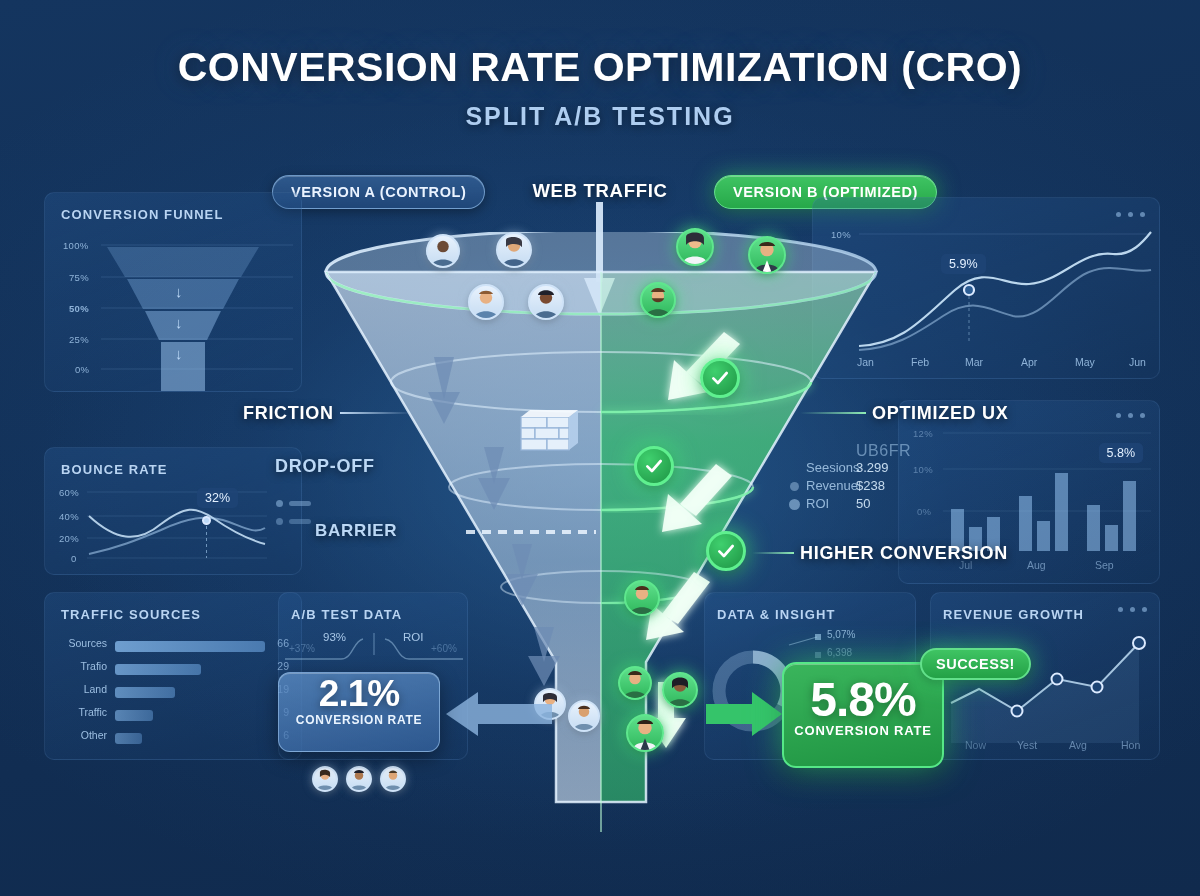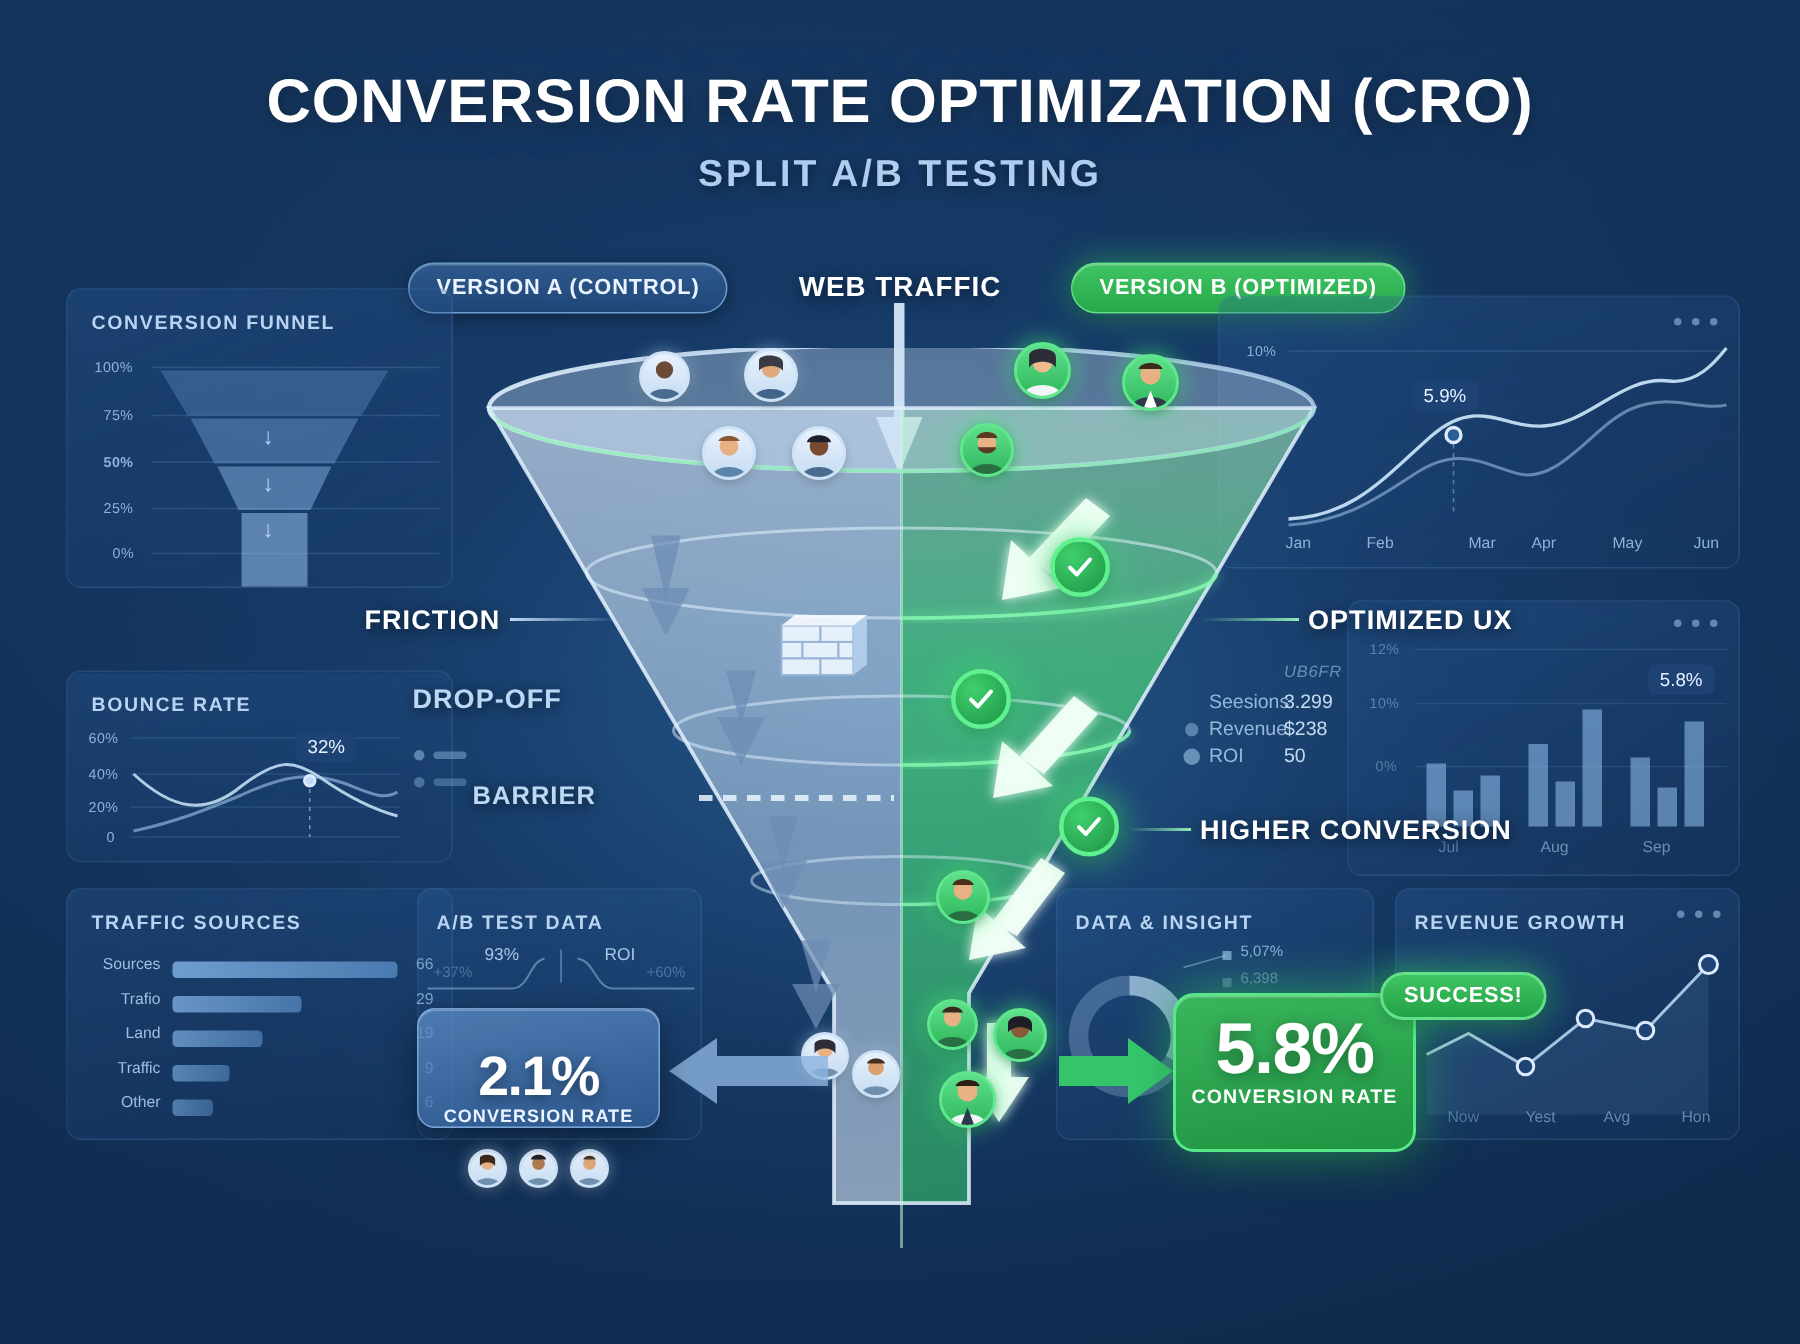--- a/index.html
+++ b/index.html
@@ -134,21 +134,21 @@
   .smalldot-row b { display:block; width:22px; height:5px; border-radius:3px; background:rgba(150,190,230,.45); }
 
   
   .card-blue {
     position:absolute; left:278px; top:672px; width:162px; height:80px;
     border-radius:12px; text-align:center;
     background:linear-gradient(170deg, rgba(92,140,195,.78), rgba(54,100,160,.72));
     border:1.6px solid rgba(170,210,250,.55);
     box-shadow:0 6px 20px rgba(0,0,0,.38), inset 0 1px 0 rgba(255,255,255,.25);
   }
-  .card-blue .big { color:#fff; font-size:37px; font-weight:bold; margin-top:24px; letter-spacing:-1px;
+  .card-blue .big { color:#fff; font-size:37px; font-weight:bold; margin-top:0; letter-spacing:-1px;
     text-shadow:0 2px 8px rgba(0,0,0,.4);}
   .card-blue .sml { color:#eaf4ff; font-size:12px; font-weight:bold; letter-spacing:.7px; margin-top:-2px;}
 
   .card-green {
     position:absolute; left:782px; top:662px; width:162px; height:106px;
     border-radius:14px; text-align:center;
     background:linear-gradient(170deg,#3ab55c,#1f9442);
     border:2.4px solid #56e887;
     box-shadow:0 0 34px rgba(60,225,120,.6), 0 8px 24px rgba(0,0,0,.35), inset 0 1px 0 rgba(255,255,255,.3);
   }
@@ -310,21 +310,21 @@
     </svg>
     <div class="dots" style="right:14px;top:14px;">
         <i></i>
         <i></i>
         <i></i>
       </div>
     <div class="axlab" style="left:18px;top:31px;">10%</div>
     <div class="bubble-val" style="left:128px;top:56px;">5.9%</div>
     <div class="mlab" style="left:44px;top:158px;">Jan</div>
     <div class="mlab" style="left:98px;top:158px;">Feb</div>
-    <div class="mlab" style="left:152px;top:158px;margin-left:14px;">Mar</div>
+    <div class="mlab" style="left:152px;top:158px;">Mar</div>
     <div class="mlab" style="left:208px;top:158px;">Apr</div>
     <div class="mlab" style="left:262px;top:158px;">May</div>
     <div class="mlab" style="left:316px;top:158px;">Jun</div>
   </div>
 
   <div class="panel" id="p-bars">
     <svg width="262" height="184" style="position:absolute;left:0;top:0">
       <g stroke="rgba(150,195,240,.12)" stroke-width="1">
         <line x1="44" y1="32" x2="252" y2="32"></line>
         <line x1="44" y1="68" x2="252" y2="68"></line>
@@ -593,21 +593,21 @@
   </div>
   <div class="av blue" style="left:380px;top:766px;width:26px;height:26px;">
     <svg viewBox="0 0 26 26">
         <circle cx="13" cy="9" r="5" fill="#e0a878"></circle>
         <path d="M8,6 C9,2 17,2 18,6Z" fill="#4a3a28"></path>
         <path d="M3,26 C4,19 22,19 23,26Z" fill="#6f8fae"></path>
       </svg>
   </div>
 
   <div style="position:absolute;left:806px;top:442px;">
-    <div style="position:absolute;left:50px;top:0;color:rgba(170,205,238,.55);font-size:11px;letter-spacing:.5px;font-style:italic;">UB6FR</div>
+    <div style="position:absolute;left:50px;top:0;color:rgba(170,205,238,.55);font-size:16px;letter-spacing:.5px;">UB6FR</div>
     <div style="position:absolute;left:0;top:18px;color:rgba(180,212,242,.8);font-size:13px;">Seesions</div>
     <div style="position:absolute;left:50px;top:18px;color:rgba(215,235,252,.9);font-size:13px;">3.299</div>
     <div style="position:absolute;left:-16px;top:40px;width:9px;height:9px;border-radius:50%;background:rgba(170,205,238,.45);"></div>
     <div style="position:absolute;left:0;top:36px;color:rgba(180,212,242,.8);font-size:13px;">Revenue</div>
     <div style="position:absolute;left:50px;top:36px;color:rgba(215,235,252,.9);font-size:13px;">$238</div>
     <div style="position:absolute;left:-17px;top:57px;width:11px;height:11px;border-radius:50%;background:rgba(170,205,238,.55);"></div>
     <div style="position:absolute;left:0;top:54px;color:rgba(180,212,242,.8);font-size:13px;">ROI</div>
     <div style="position:absolute;left:50px;top:54px;color:rgba(215,235,252,.9);font-size:13px;">50</div>
   </div>
 

